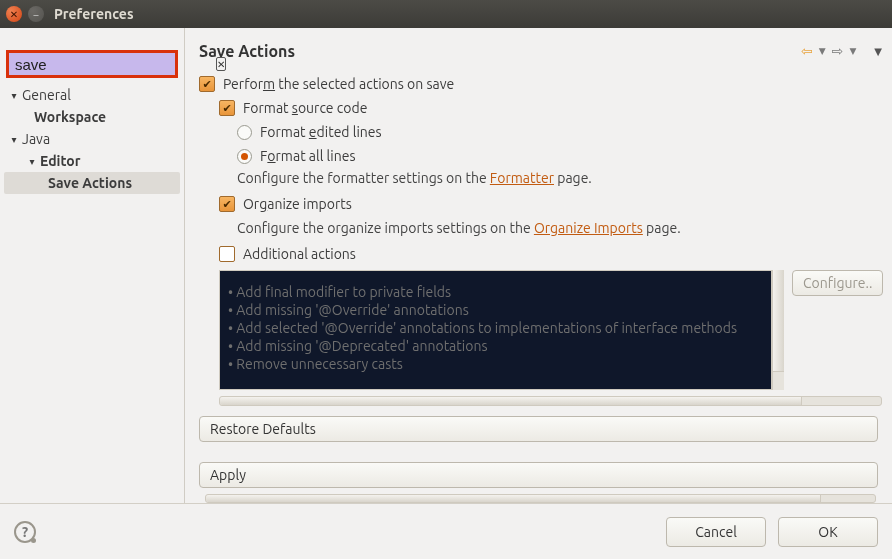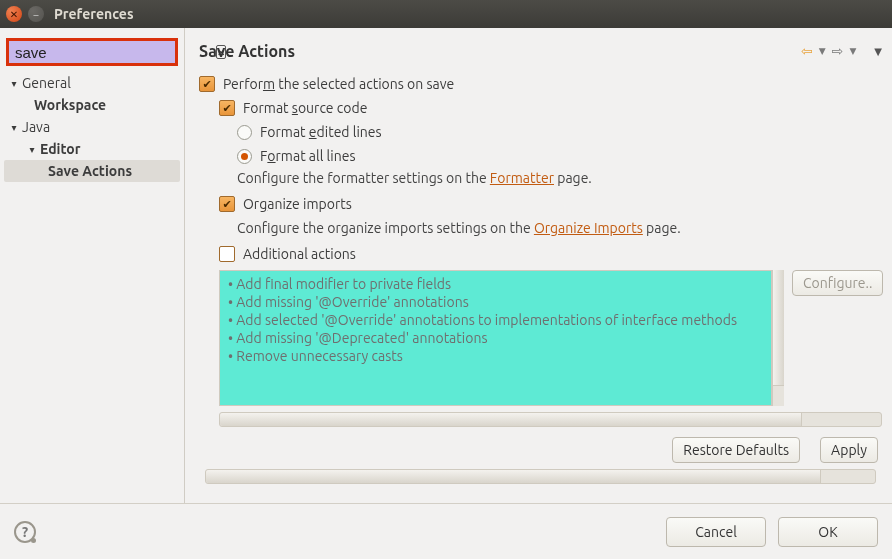--- a/index.html
+++ b/index.html
@@ -29,21 +29,21 @@
   .body {
     display: flex;
     height: calc(559px - 28px - 56px);
   }
   .sidebar {
     width: 185px;
     flex: none;
     border-right: 1px solid #d0ccc4;
     display:flex;
     flex-direction: column;
-    padding: 6px 0 0 0;
+    padding: 18px 0 0 0;
   }
   .search-wrap { padding: 4px 6px 6px 6px; }
   .search-box {
     border: 3px solid #d9310b;
     background: #c7b8ec;
     height: 28px;
     display:flex;
     align-items:center;
     padding: 0 4px;
   }
@@ -126,24 +126,24 @@
   .helper2 { margin-left: 38px; color:#444; margin-top:4px; margin-bottom:6px;}
   .actions-area {
     display:flex;
     gap:8px;
     margin-left:20px;
     margin-top:4px;
   }
   .actions-list {
     flex:1;
     border:1px solid #cfcabf;
-    background:#5eead4;
-    height:136px;
+    background:#0f172a;
+    height:120px;
     overflow:auto;
-    padding:4px 8px;
+    padding:12px 8px;
     color:#6f6f6f;
   }
   .actions-list .li { line-height:18px; }
   .actions-list .li::before { content:"• "; }
   .cfg-col { width:90px; display:flex; align-items:flex-start;}
   .btn {
     border:1px solid #bdb8ad;
     background: linear-gradient(#fafaf7,#eceae4);
     border-radius:4px;
     padding: 4px 10px;
@@ -160,22 +160,23 @@
     margin:6px 0 4px 20px;
     position:relative;
   }
   .hscroll .thumb {
     position:absolute; left:0; top:0; bottom:0; width:88%;
     background: linear-gradient(#f4f2ee,#d9d5cc);
     border-right:1px solid #cfcabf;
     border-radius:3px 0 0 3px;
   }
   .restore-row {
-    display:flex; justify-content:flex-end; gap:20px;
+    display:flex; gap:20px;
     margin: 6px 4px 0 0;
+    flex-direction: column;
   }
   .big-hscroll {
     height:15px;
     background:#e6e3dc;
     border:1px solid #cfcabf;
     border-radius:3px;
     margin:6px 6px 0 6px;
     position:relative;
   }
   .big-hscroll .thumb{

